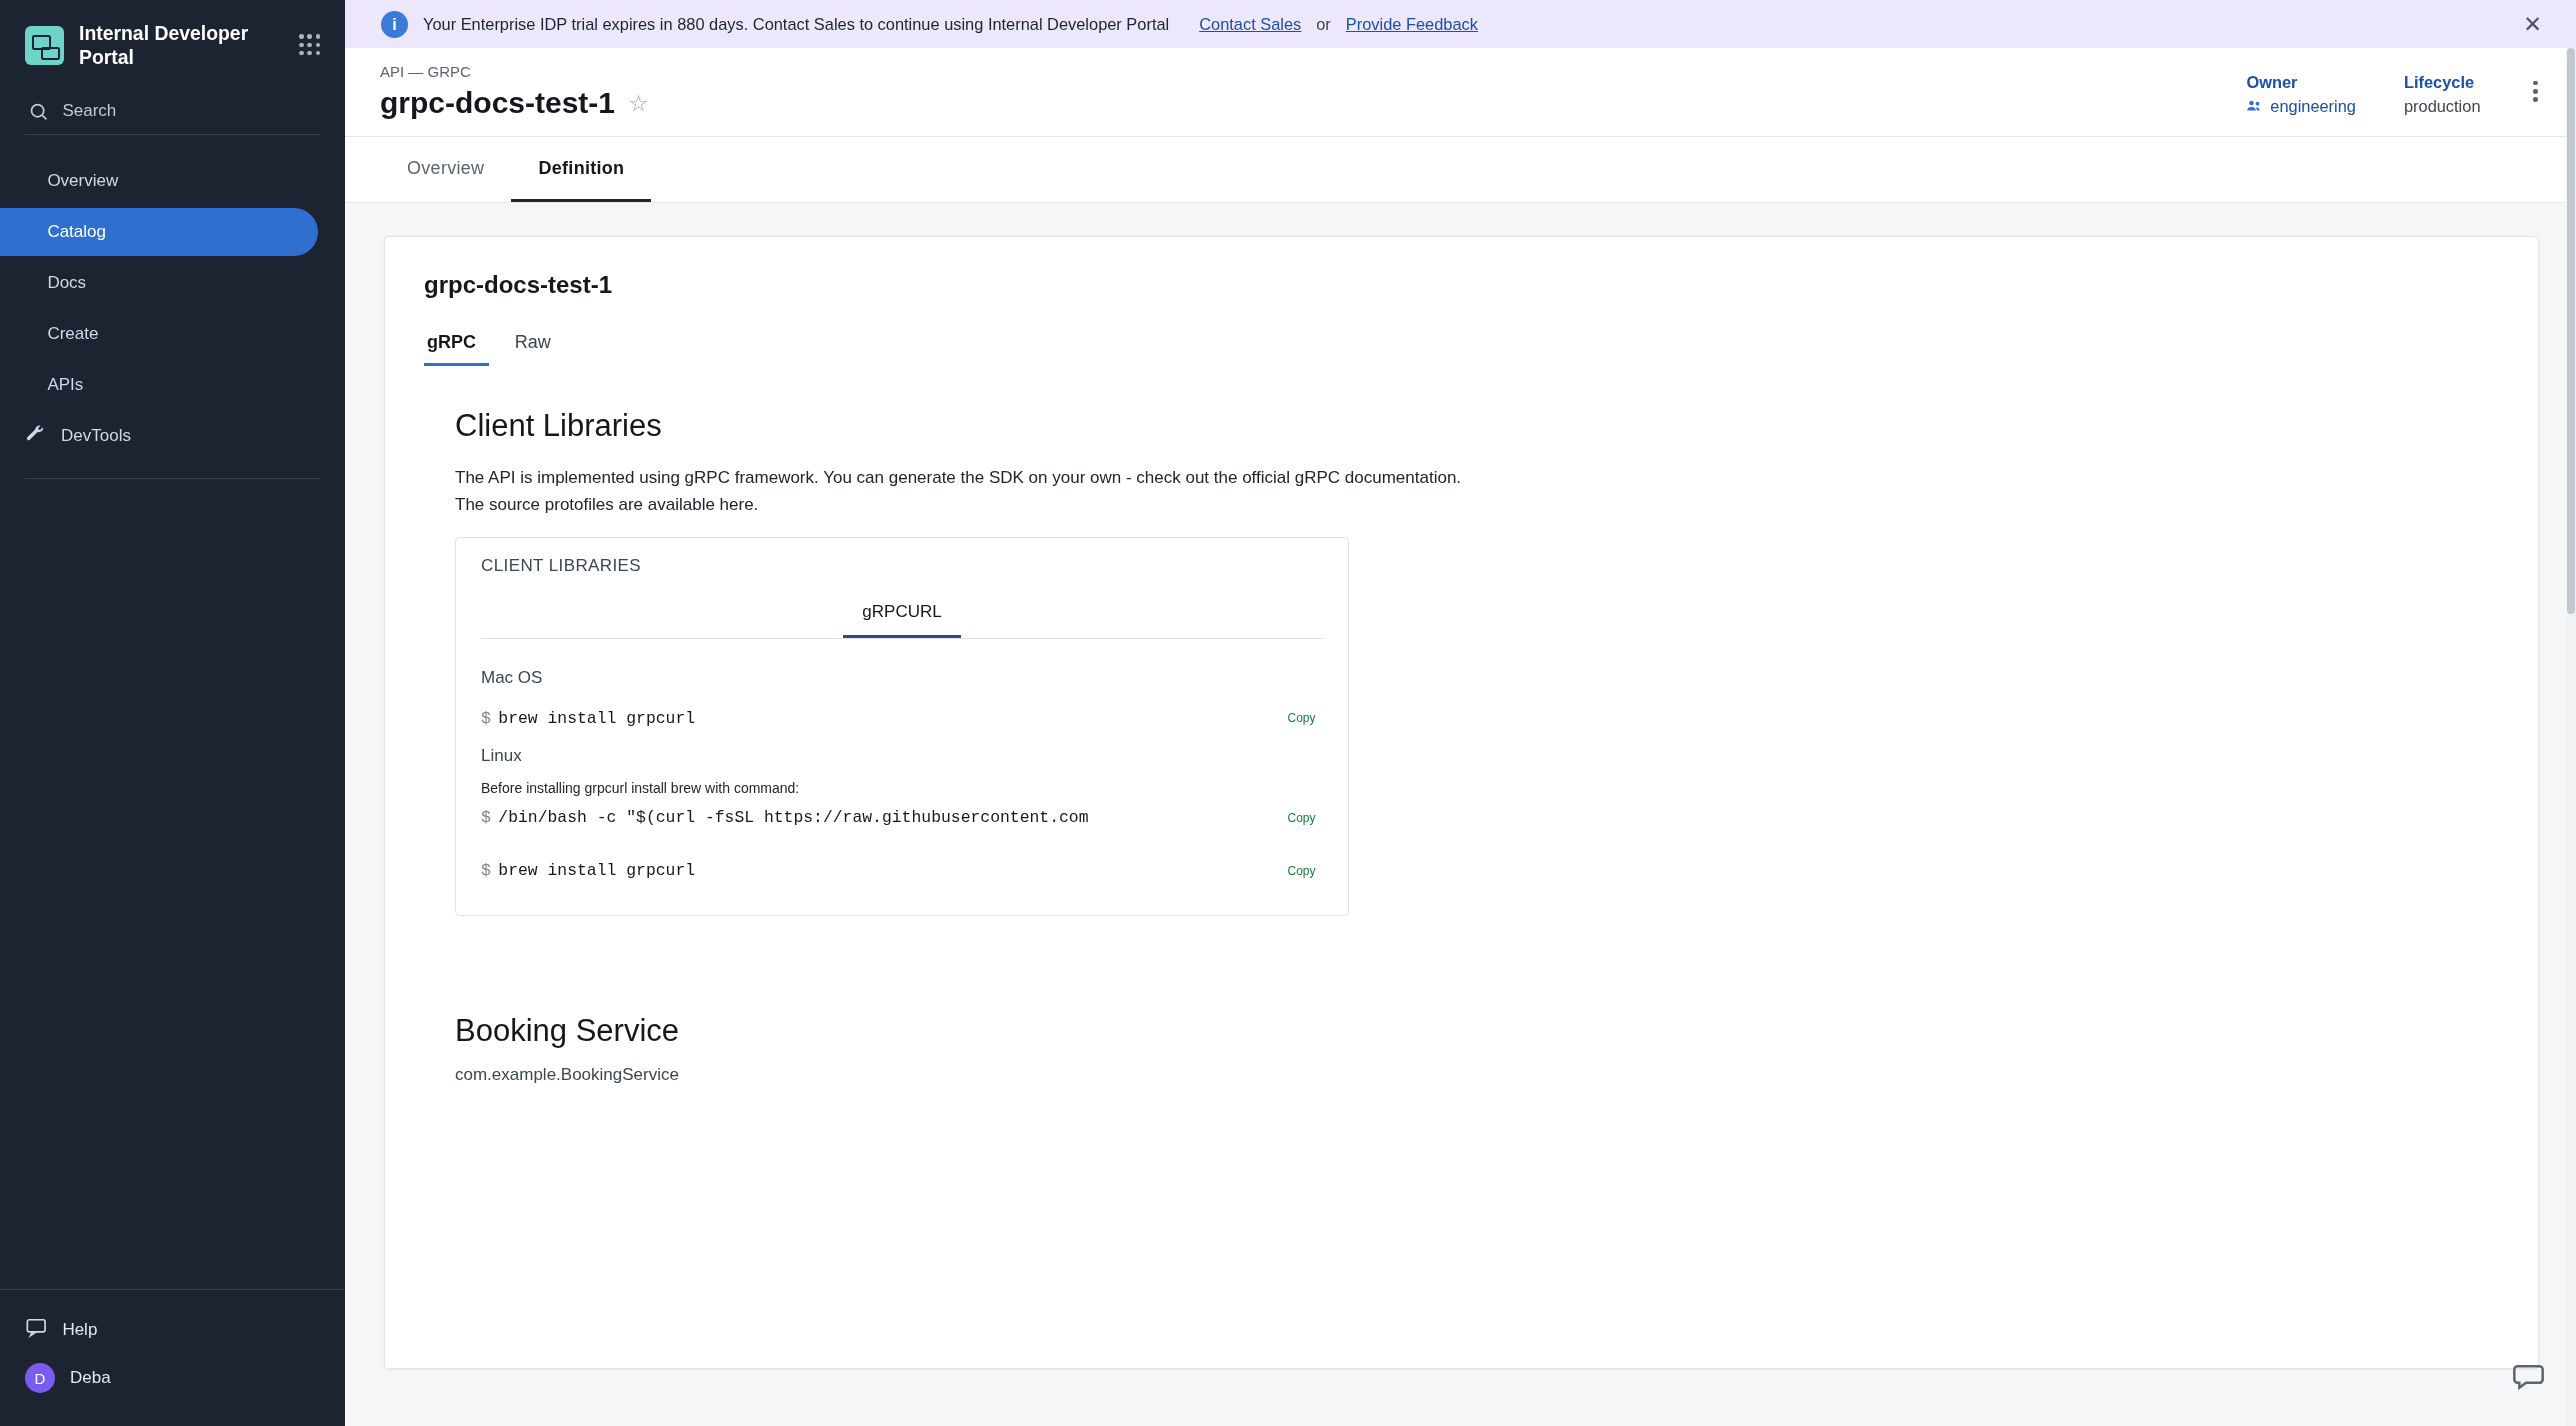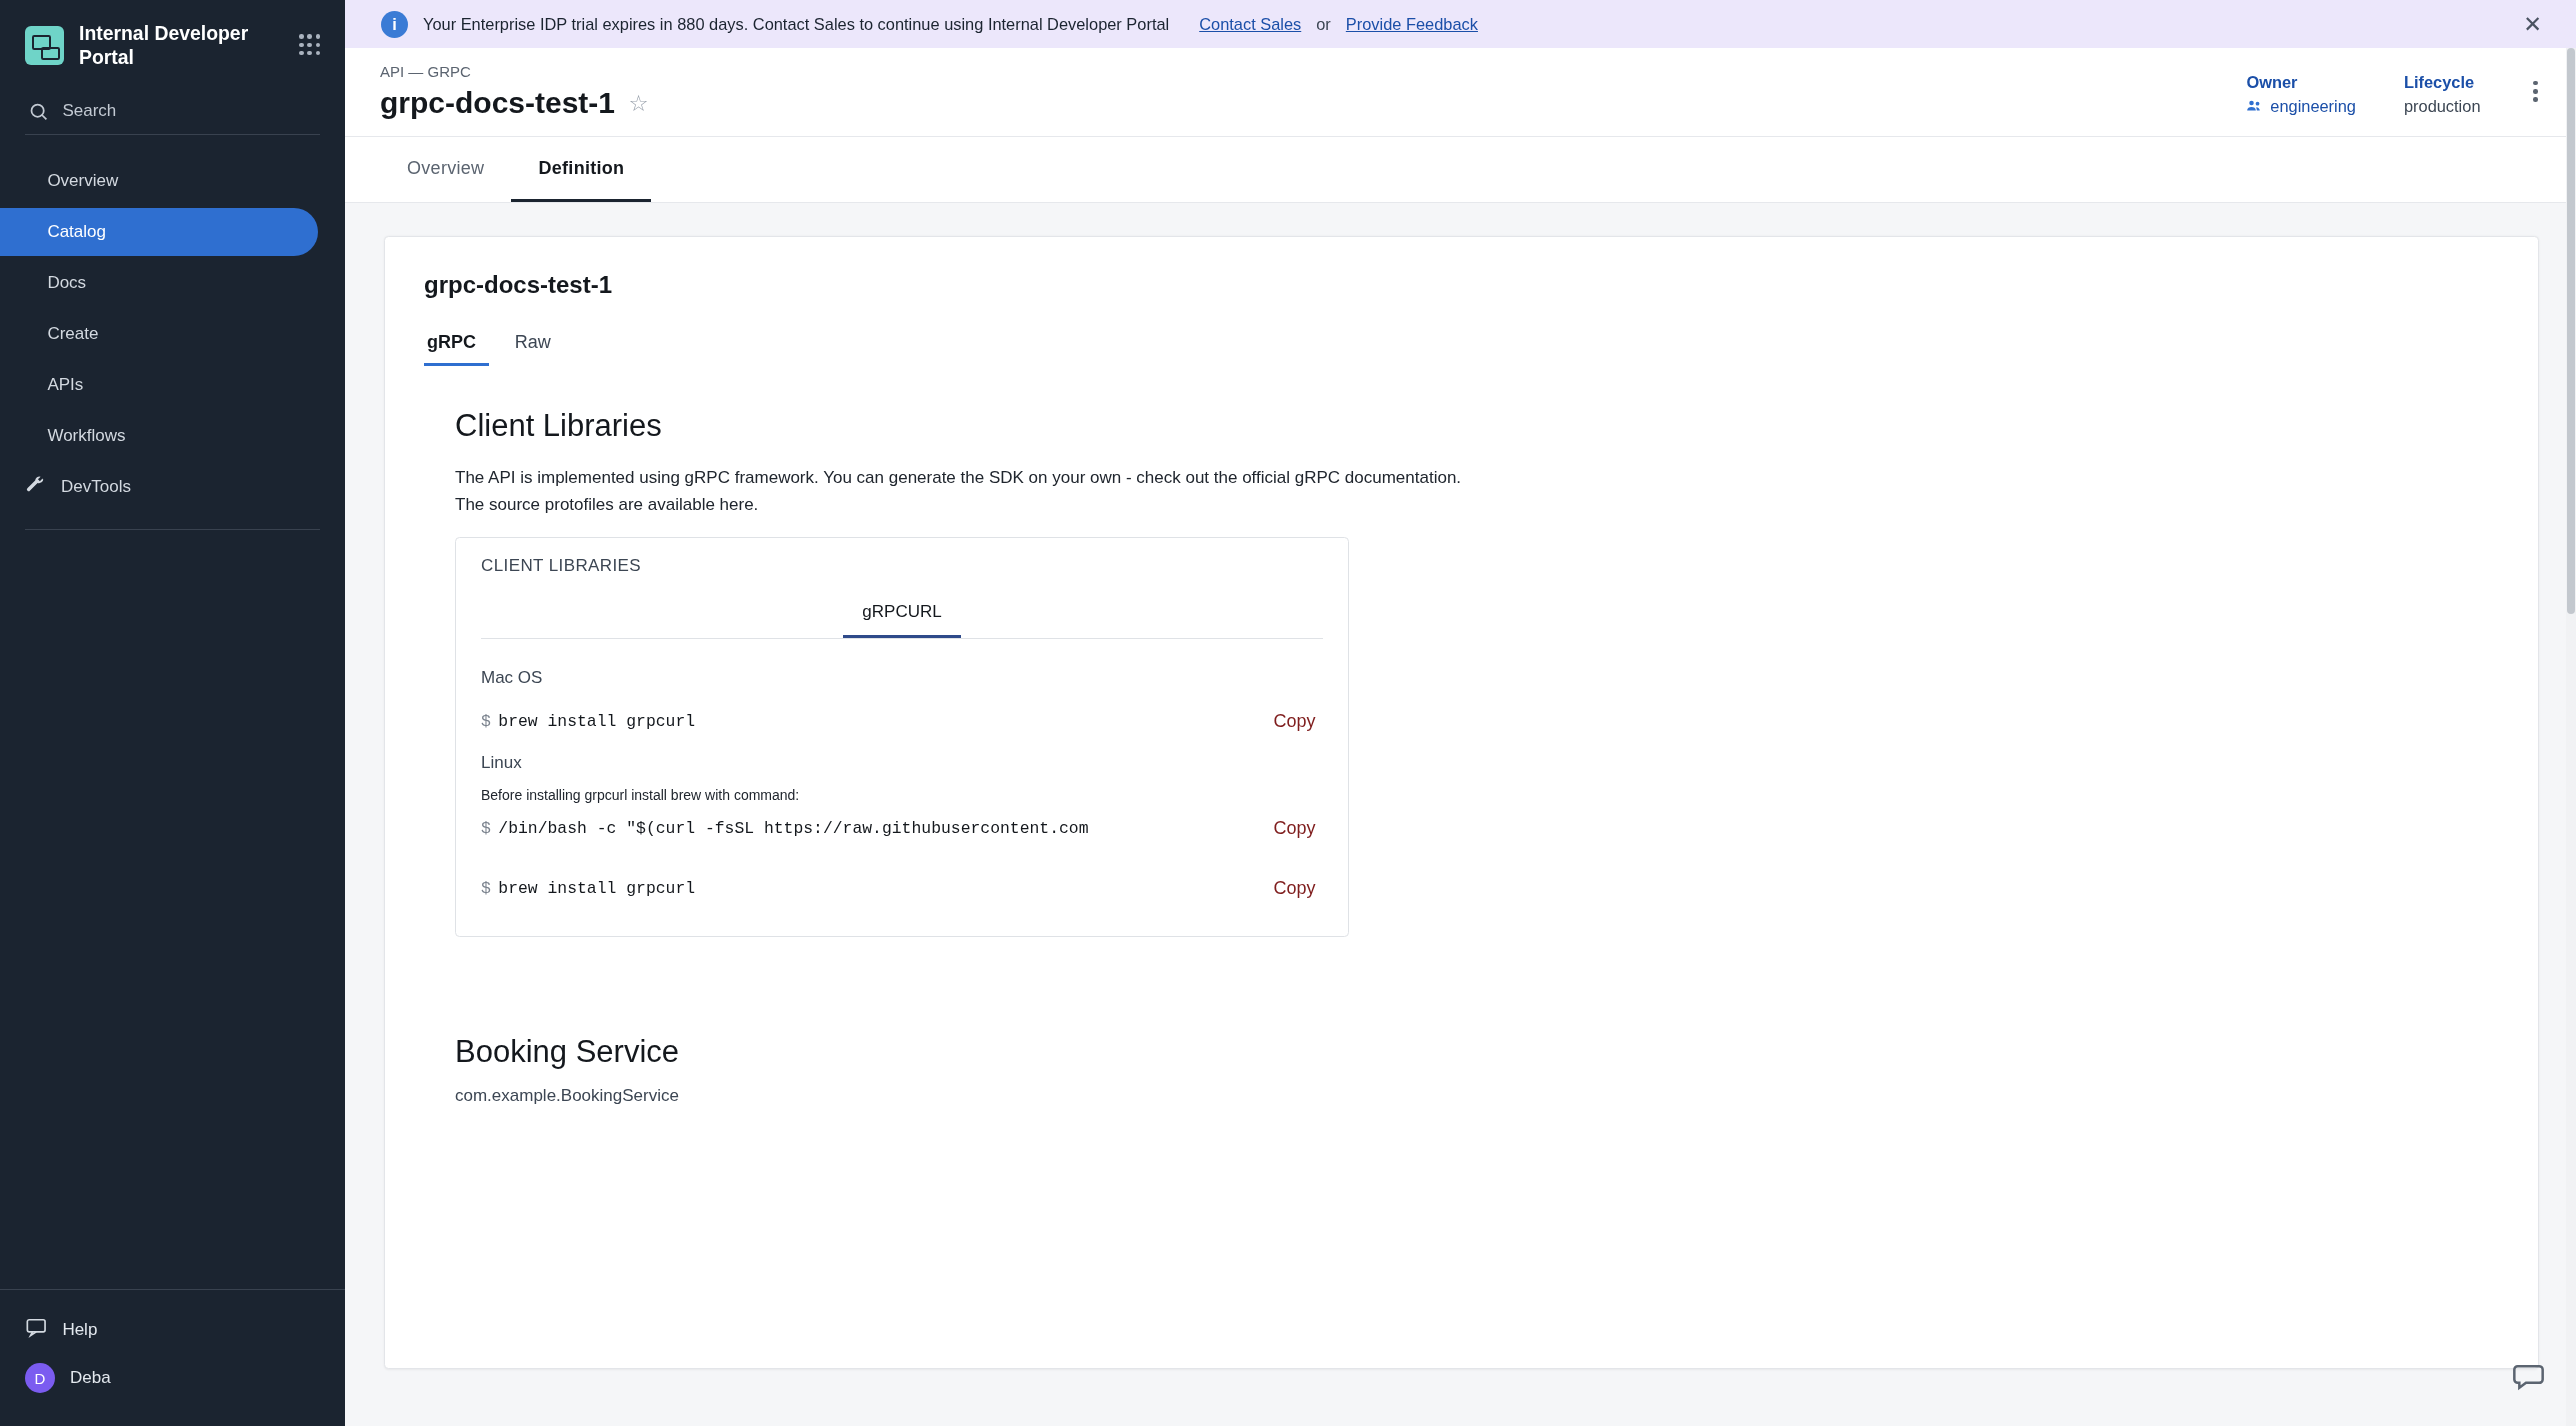--- a/index.html
+++ b/index.html
@@ -304,21 +304,21 @@
   .cmd {
     flex: 1 1 auto;
     font-family: "Liberation Mono", monospace;
     font-size: 16.4px;
     color: #14181d;
     white-space: nowrap;
     overflow: hidden;
   }
   .cmd .dollar { color: #7a828d; margin-right: 7.5px; }
   .copy {
-    font-size: 18px; color: #7f1d1d;
+    font-size: 12px; color: #15803d;
     cursor: pointer; padding: 3px 7.5px;
     flex: 0 0 auto;
   }
   .note { font-size: 14px; color: #20262e; margin: 4.5px 0 4.5px 0; }
 
   .h2 { font-size: 31px; color: #14181d; font-weight: normal; }
   .mono-sub { font-size: 17px; color: #3c4653; margin-top: 16.4px; }
 
   .chat-bubble {
     position: absolute;
@@ -378,23 +378,20 @@
       <span class="lbl">Catalog</span>
     </div>
     <div class="sb-item">
       <span class="lbl">Docs</span>
     </div>
     <div class="sb-item">
       <span class="lbl">Create</span>
     </div>
     <div class="sb-item">
       <span class="lbl">APIs</span>
-    </div>
-    <div class="sb-item">
-      <span class="lbl">Workflows</span>
     </div>
     <div class="sb-item has-icon">
       <span>
         <svg width="21" height="21" viewBox="0 0 24 24" fill="#d3d9e0">
           <path d="M21 5.5a5 5 0 0 1-6.6 4.7L5.8 18.8a2 2 0 1 1-2.8-2.8l8.6-8.6A5 5 0 0 1 17.8 3l-3 3 2.2 2.2 3-3c.3.4.5 1 .5 1.3z"></path>
         </svg>
       </span>
       <span class="lbl">DevTools</span>
     </div>
 

